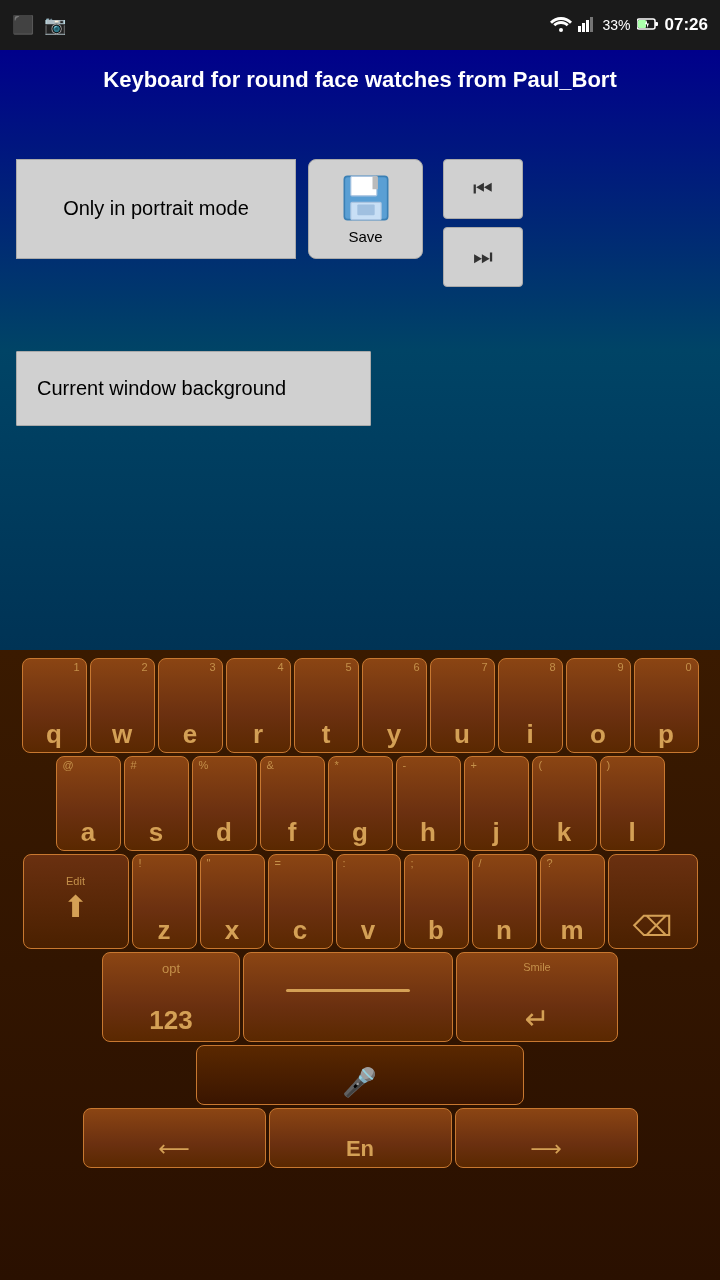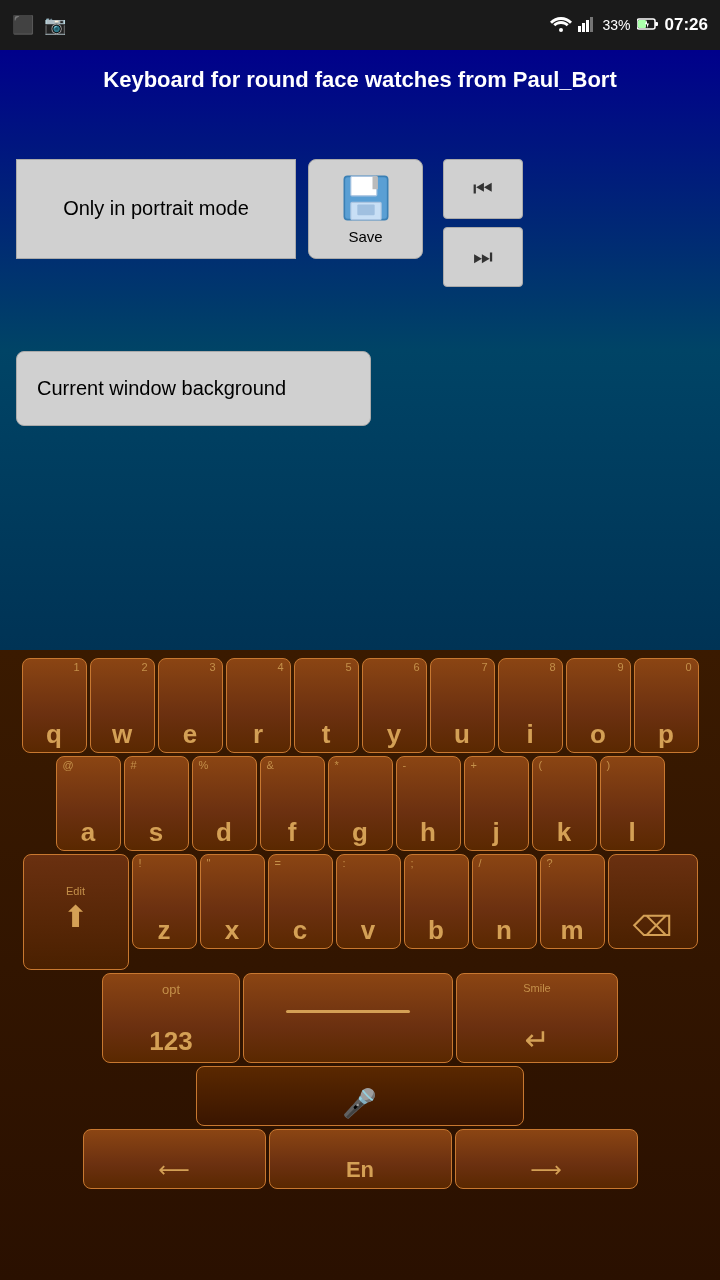--- a/index.html
+++ b/index.html
@@ -119,21 +119,21 @@
       display: flex;
       align-items: center;
       justify-content: center;
       font-size: 22px;
       color: #333;
     }
 
     #bg-btn {
       background: #d0d0d0;
       border: 1px solid #aaa;
-      border-radius: 8px;
+      border-radius: 1px;
       padding: 14px 20px;
       font-size: 20px;
       color: #000;
       width: 355px;
       height: 75px;
       cursor: pointer;
       display: flex;
       align-items: center;
     }
 
@@ -207,21 +207,21 @@
     }
 
     
     .key-zm {
       width: 65px;
       height: 95px;
     }
 
     .key-shift {
       width: 106px;
-      height: 116px;
+      height: 95px;
       background: linear-gradient(180deg, #6a3010 0%, #4a2000 100%);
       justify-content: flex-end;
     }
 
     .key-backspace {
       width: 90px;
       height: 95px;
       background: linear-gradient(180deg, #6a3010 0%, #4a2000 100%);
     }
 

